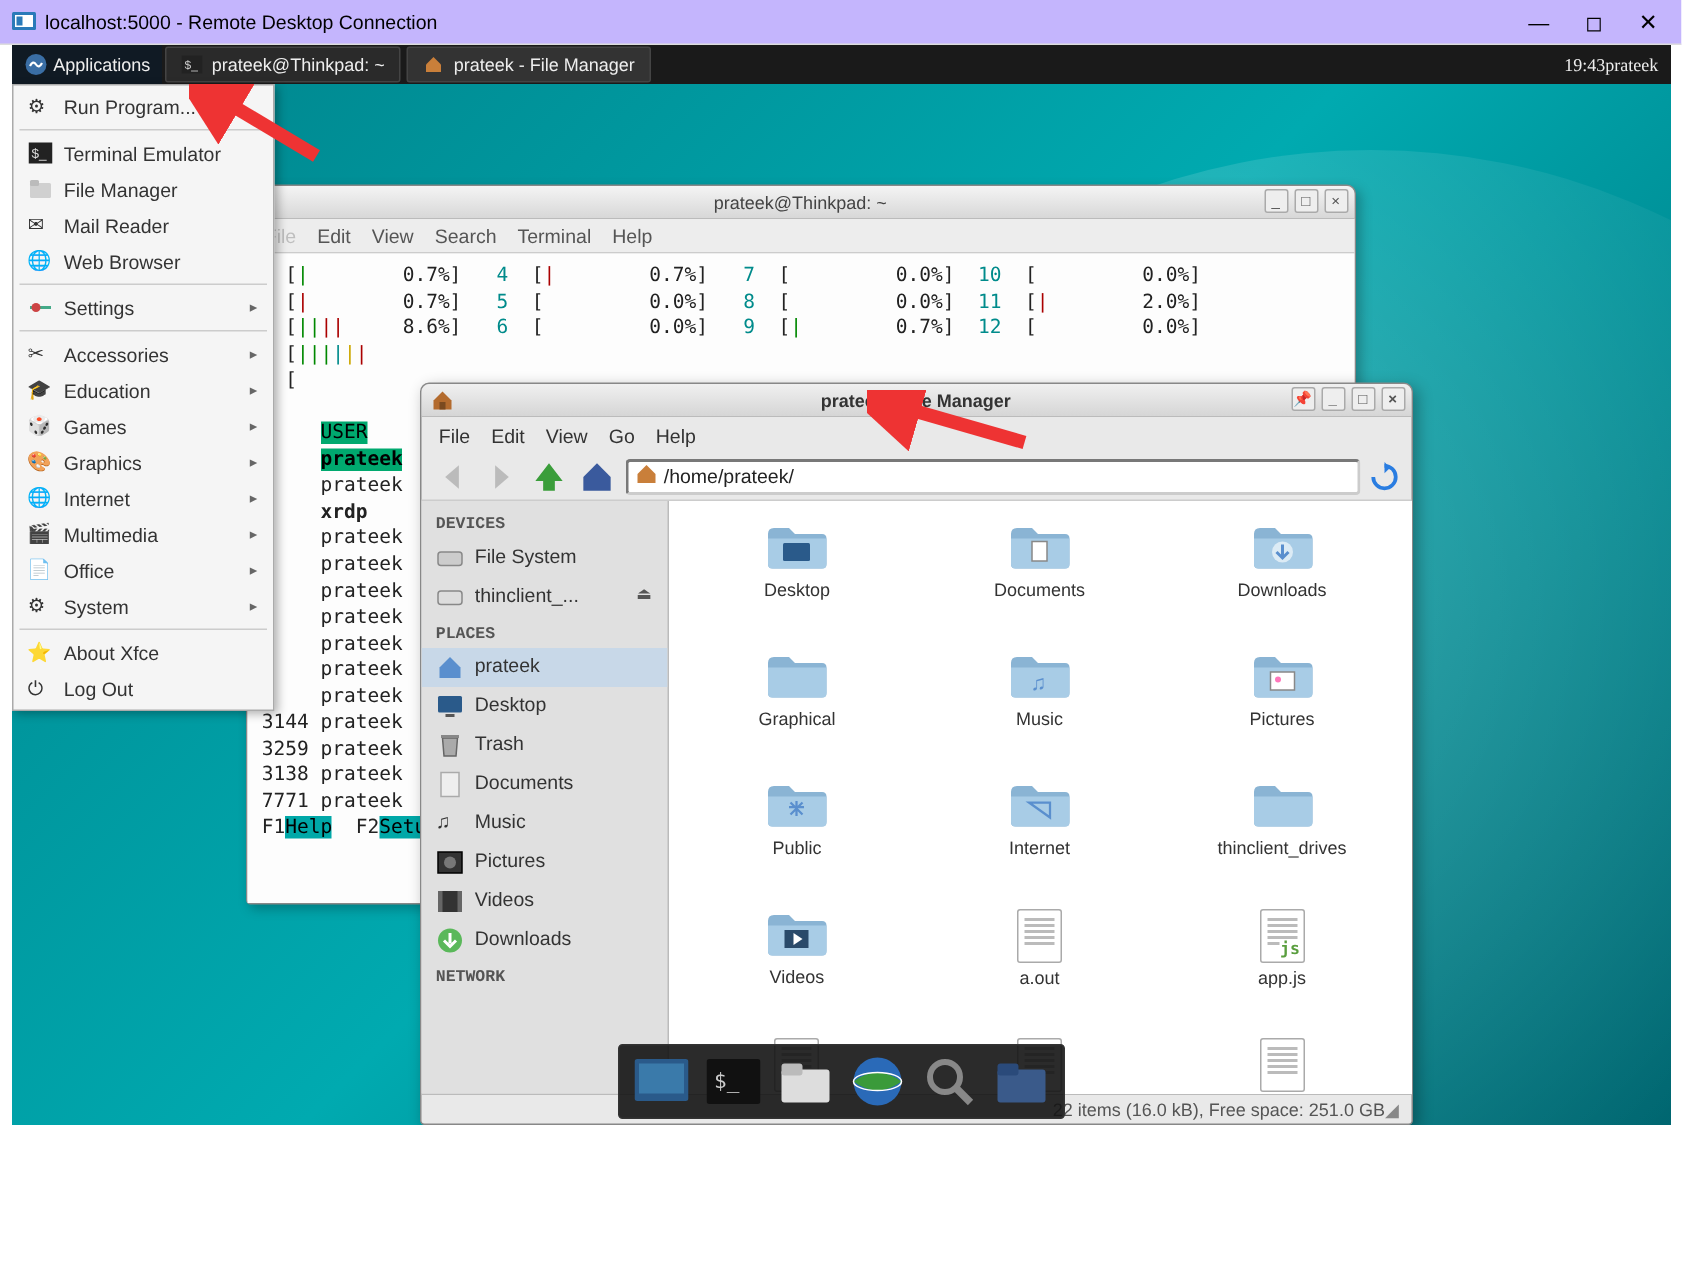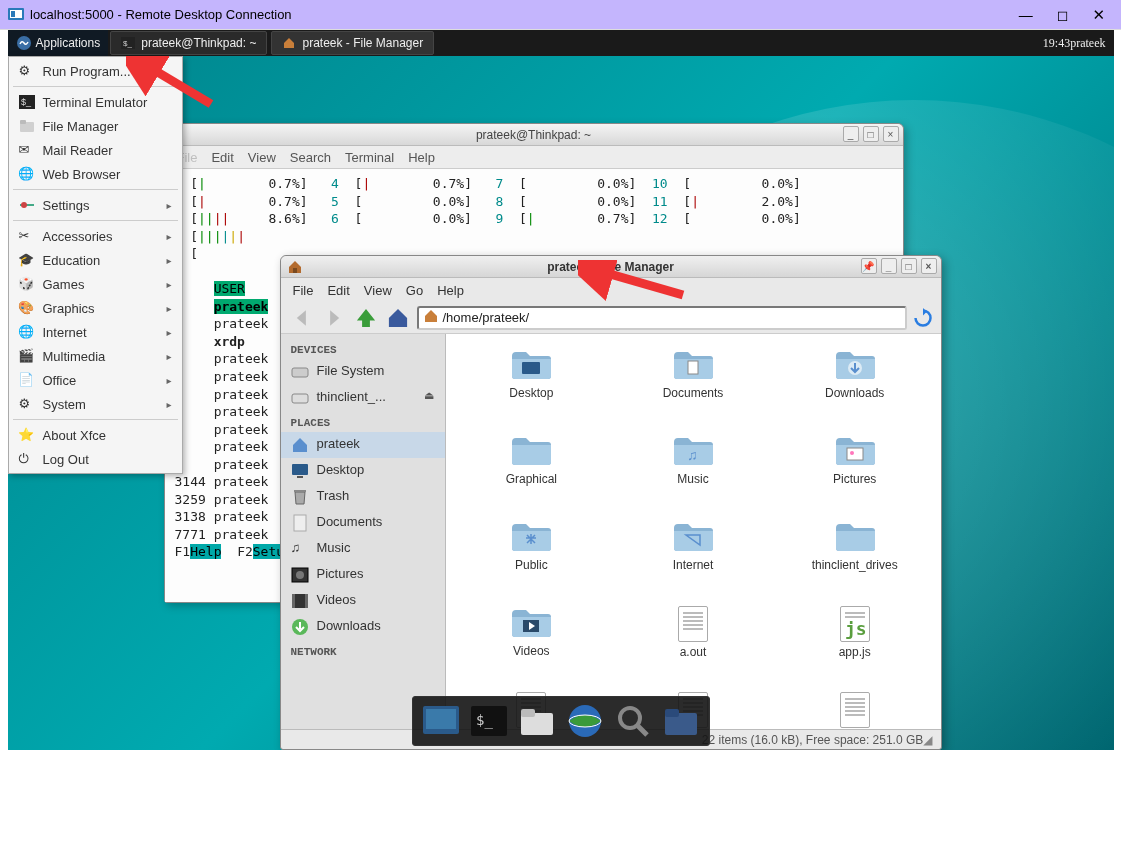--- a/index.html
+++ b/index.html
@@ -56,21 +56,21 @@
   .sb-header{font-size:11px;font-weight:bold;color:#555;padding:6px 10px 3px;font-family:Liberation Mono, monospace;}
   .sb-item{display:flex;align-items:flex-start;gap:8px;padding:4px 10px;font-size:13px;color:#333;}
   .sb-item.sel{background:#c8d8e8;}
   .sb-icon{width:18px;height:18px;flex-shrink:0;}
   .eject{margin-left:auto;font-size:11px;color:#555;}
   .fm-content{flex:1;background:#fff;padding:14px 8px;display:grid;grid-template-columns:repeat(3,1fr);grid-auto-rows:80px;gap:6px;overflow-y:auto;position:relative;}
   .file-item{display:flex;flex-direction:column;align-items:center;gap:3px;font-size:12px;color:#333;text-align:center;}
   .folder-icon{width:42px;height:32px;}
   .doc-icon{width:30px;height:36px;border:1px solid #aaa;background:#fff;position:relative;border-radius:2px;}
   .doc-icon::before{content:"";position:absolute;top:5px;left:4px;right:4px;height:2px;background:#bbb;box-shadow:0 4px 0 #bbb,0 8px 0 #bbb,0 12px 0 #bbb,0 16px 0 #bbb;}
-  .js-badge{position:absolute;bottom:2px;right:2px;font-size:18px;font-weight:bold;color:#5a9e3e;font-family:monospace;background:#fff;}
+  .js-badge{position:absolute;bottom:2px;right:2px;font-size:11px;font-weight:bold;color:#5a9e3e;font-family:monospace;background:#fff;}
   .x-badge{position:absolute;bottom:-2px;right:-6px;width:14px;height:14px;border:1px solid #888;background:#ddd;display:flex;align-items:center;justify-content:center;font-size:10px;color:#444;border-radius:2px;}
   .fm-status{height:20px;border-top:1px solid #bbb;padding:2px 8px;font-size:12px;color:#555;display:flex;align-items:center;justify-content:flex-end;}
   .resize-grip{font-size:12px;color:#888;transform:rotate(0deg);}
 
   
   .arrow{position:absolute;z-index:300;pointer-events:none;}
 
   
   .dock{position:absolute;bottom:4px;left:50%;transform:translateX(-50%);height:50px;background:rgba(20,20,20,.9);border:1px solid #333;border-radius:3px;display:flex;align-items:center;padding:2px 6px;gap:4px;z-index:500;}
   .dock-item{width:44px;height:42px;display:flex;align-items:center;justify-content:center;border-radius:3px;}

